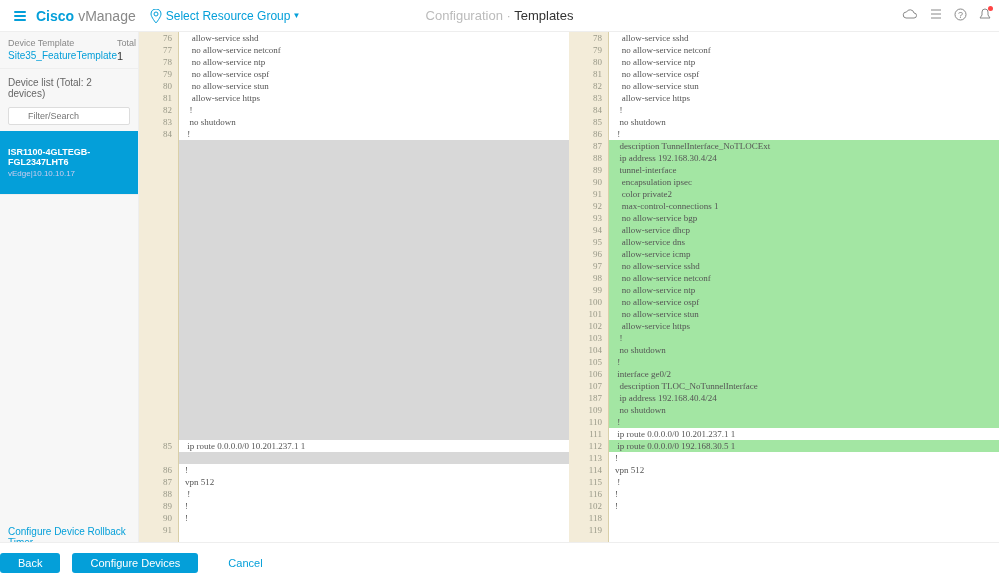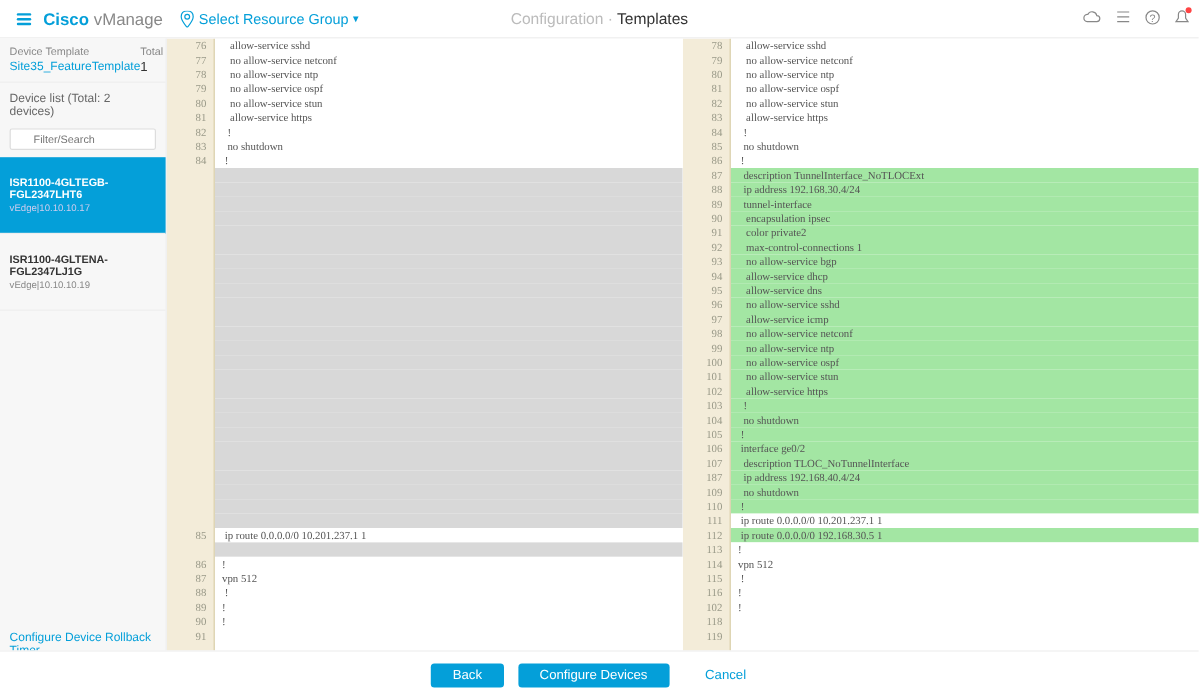--- a/index.html
+++ b/index.html
@@ -38,21 +38,21 @@
 .diff { flex: 1; display: flex; height: 100%; overflow: hidden; font-family: Liberation Serif, serif; font-size: 9px; }
 .pane { flex: 1; display: flex; height: 100%; overflow: hidden; }
 .gutter { width: 40px; background: #f3ecd9; border-right: 1px solid #d9cfa8; text-align: right; }
 .gutter .ln { height: 12px; line-height: 12px; padding-right: 6px; color: #998; font-size: 9px; }
 .code { flex: 1; overflow: hidden; }
 .code .row { height: 12px; line-height: 12px; padding-left: 6px; white-space: pre; color: #555; }
 .row.pad { background: #d8d8d8; }
 .row.add { background: #a3e6a3; }
 .row.same { background: #fff; }
 
-.footer { height: 40px; position: absolute; bottom: 0; left: 0; right: 0; display: flex; justify-content: center; align-items: center; gap: 12px; border-top: 1px solid #eee; background: #fff; }
+.footer { height: 40px; position: absolute; bottom: 0; left: 0; right: 0; display: flex; justify-content: flex-start; align-items: center; gap: 12px; border-top: 1px solid #eee; background: #fff; }
 .btn { padding: 4px 18px; font-size: 11px; border-radius: 3px; border: none; cursor: pointer; }
 .btn.primary { background: #049fd9; color: #fff; }
 .btn.link { background: none; color: #049fd9; }
 .dim { color: #bbb; }
 </style>
 </head>
 <body>
 
 <div class="header">
   <div class="menu-icon">
@@ -104,24 +104,20 @@
       </div>
     </div>
     <div class="sb-list-hdr">Device list (Total: 2 devices)</div>
     <div class="sb-search">
       <input placeholder="Filter/Search" style="">
     </div>
     <div id="sb-items">
         <div class="sb-item active">
           <div class="name">ISR1100-4GLTEGB-FGL2347LHT6</div>
           <div class="sub">vEdge|10.10.10.17</div>
-        </div>
-        <div class="sb-item">
-          <div class="name">ISR1100-4GLTENA-FGL2347LJ1G</div>
-          <div class="sub">vEdge|10.10.10.19</div>
         </div>
       </div>
     <div class="sb-link">Configure Device Rollback Timer</div>
   </div>
 
   <div class="diff">
     <div class="pane">
       <div class="gutter" id="gutter-left">
           <div class="ln">76</div>
           <div class="ln">77</div>
@@ -268,22 +264,22 @@
           <div class="row same"> !</div>
           <div class="row add">  description TunnelInterface_NoTLOCExt</div>
           <div class="row add">  ip address 192.168.30.4/24</div>
           <div class="row add">  tunnel-interface</div>
           <div class="row add">   encapsulation ipsec</div>
           <div class="row add">   color private2</div>
           <div class="row add">   max-control-connections 1</div>
           <div class="row add">   no allow-service bgp</div>
           <div class="row add">   allow-service dhcp</div>
           <div class="row add">   allow-service dns</div>
+          <div class="row add">   allow-service icmp</div>
           <div class="row add">   no allow-service sshd</div>
-          <div class="row add">   allow-service icmp</div>
           <div class="row add">   no allow-service netconf</div>
           <div class="row add">   no allow-service ntp</div>
           <div class="row add">   no allow-service ospf</div>
           <div class="row add">   no allow-service stun</div>
           <div class="row add">   allow-service https</div>
           <div class="row add">  !</div>
           <div class="row add">  no shutdown</div>
           <div class="row add"> !</div>
           <div class="row add"> interface ge0/2</div>
           <div class="row add">  description TLOC_NoTunnelInterface</div>

